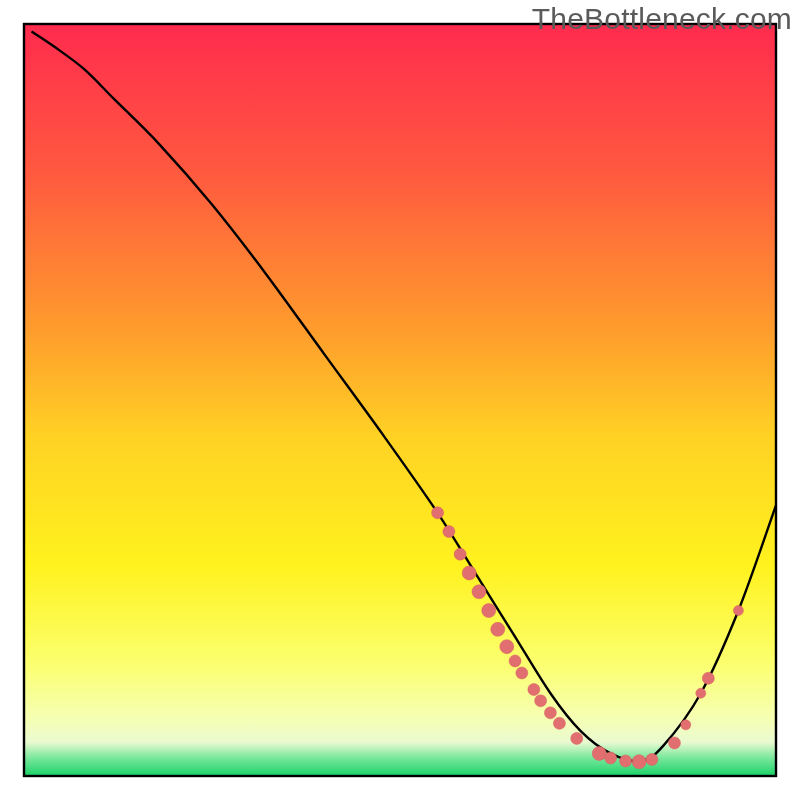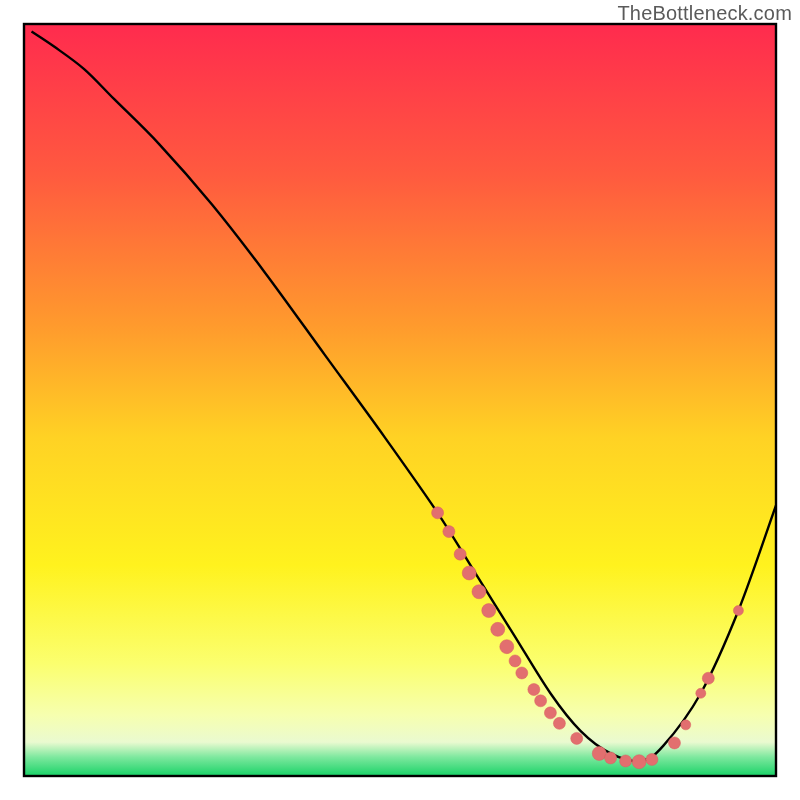--- a/index.html
+++ b/index.html
@@ -13,21 +13,21 @@
   }
   #chart-container {
     position: relative;
     width: 800px;
     height: 800px;
   }
   #attribution {
     position: absolute;
     top: 2px;
     right: 8px;
-    font-size: 20px;
+    font-size: 30px;
     font-weight: 500;
     color: #5a5a5a;
     letter-spacing: 0.2px;
     z-index: 10;
   }
   svg {
     display: block;
   }
 </style>
 </head>

